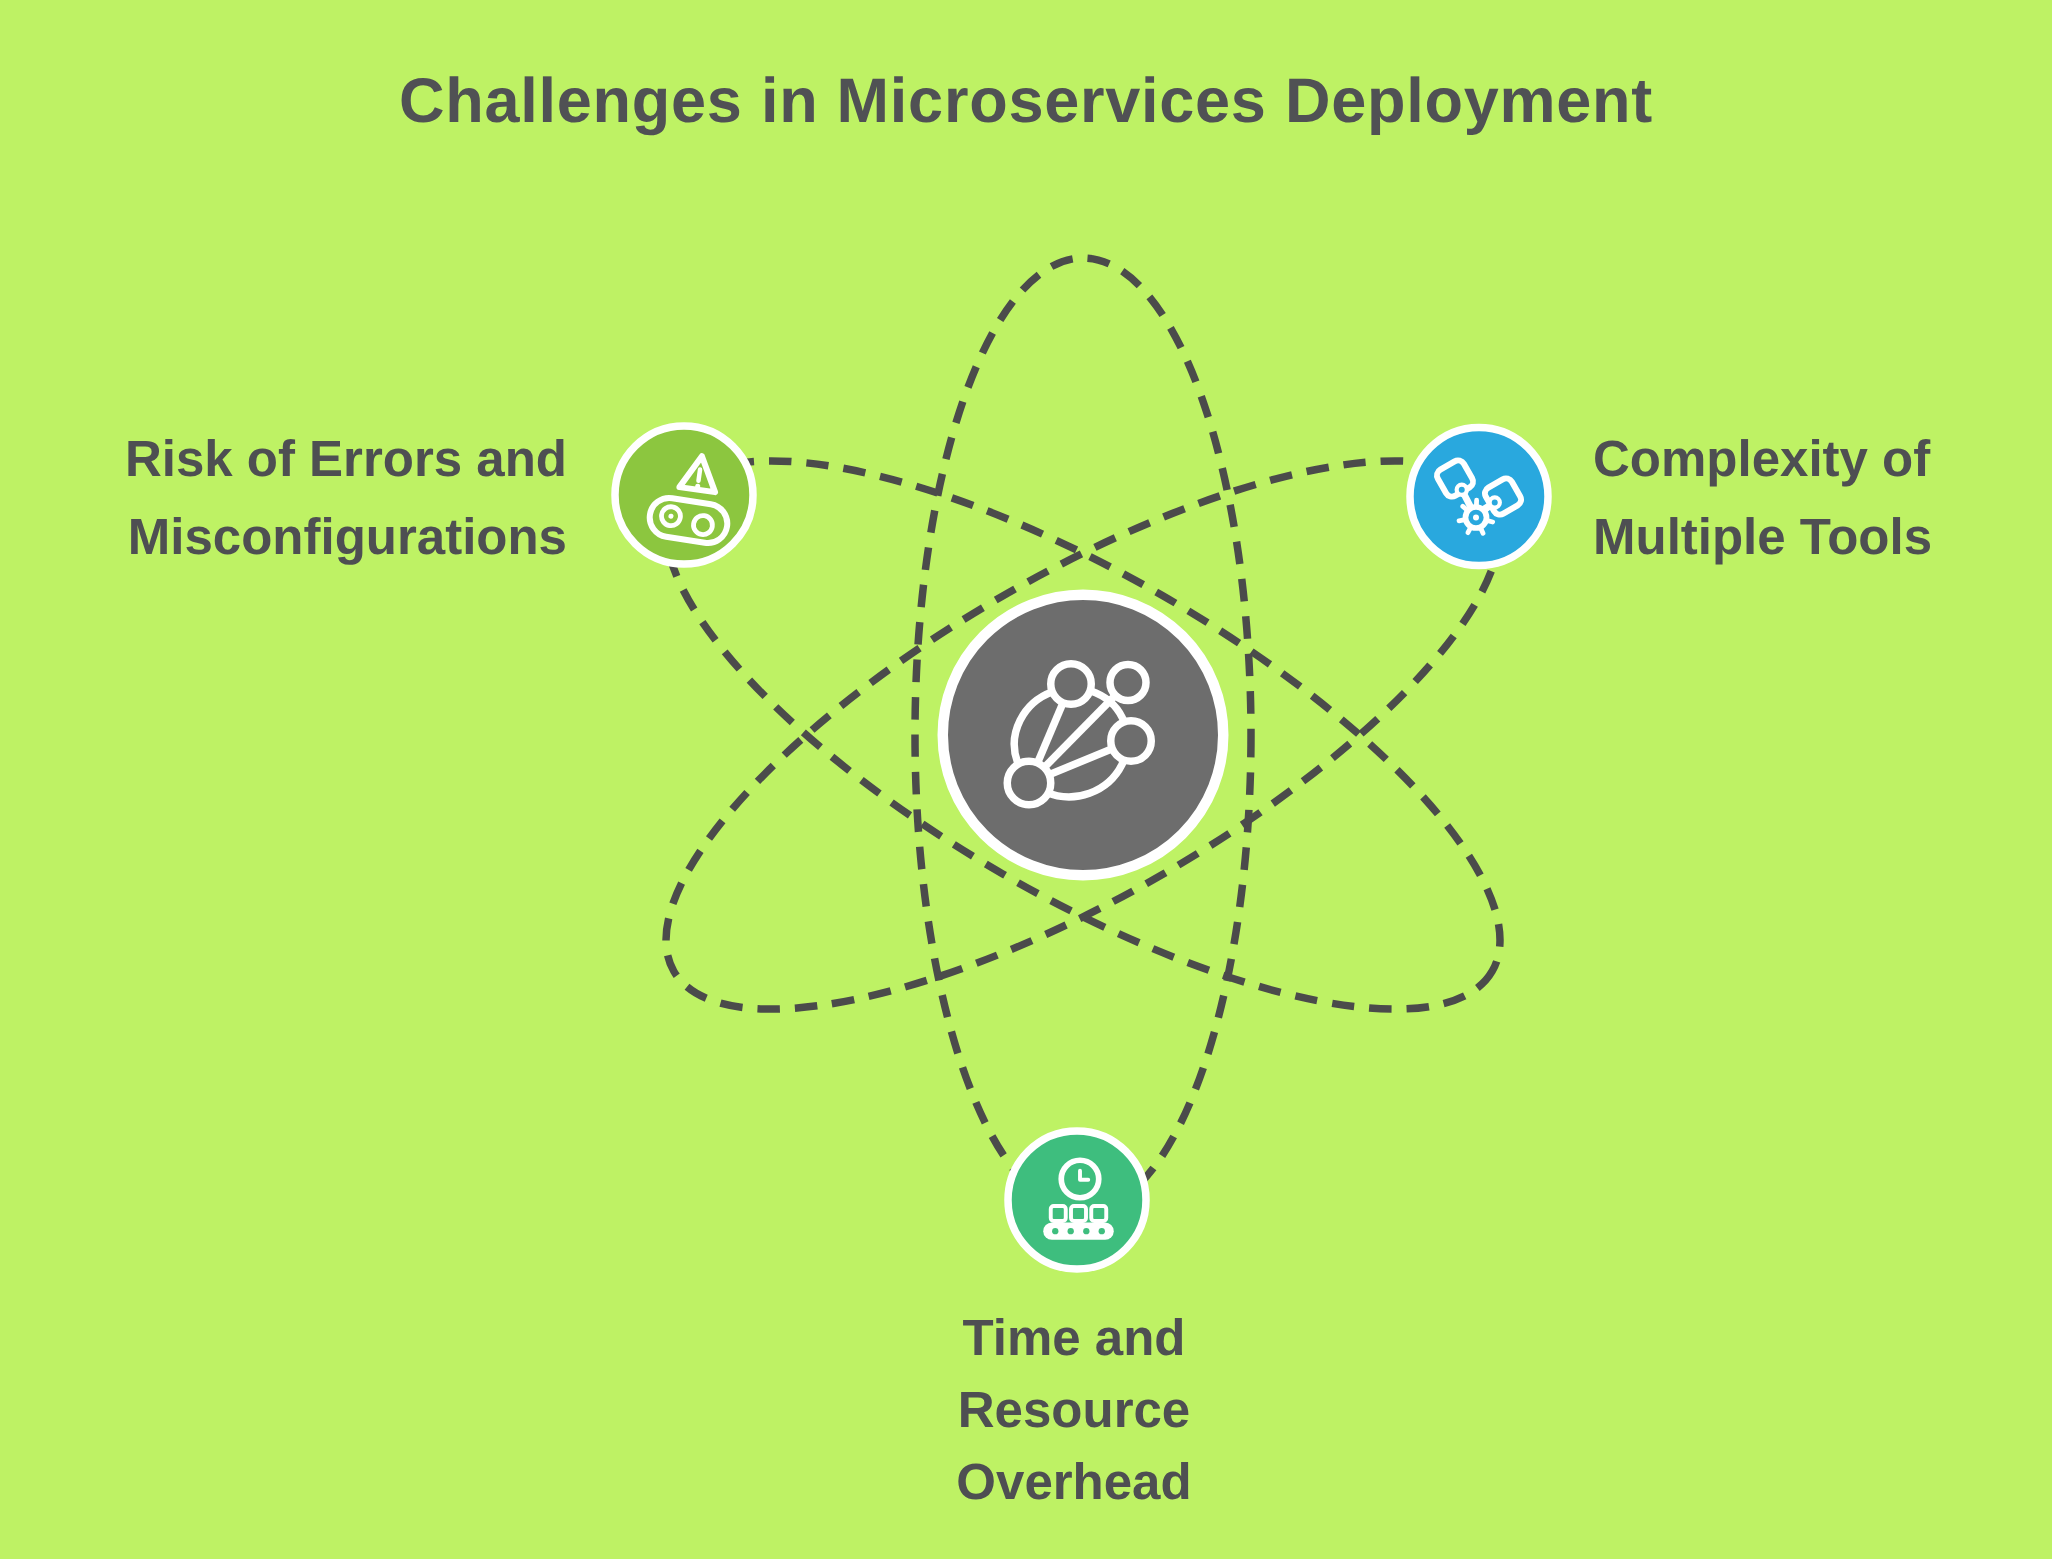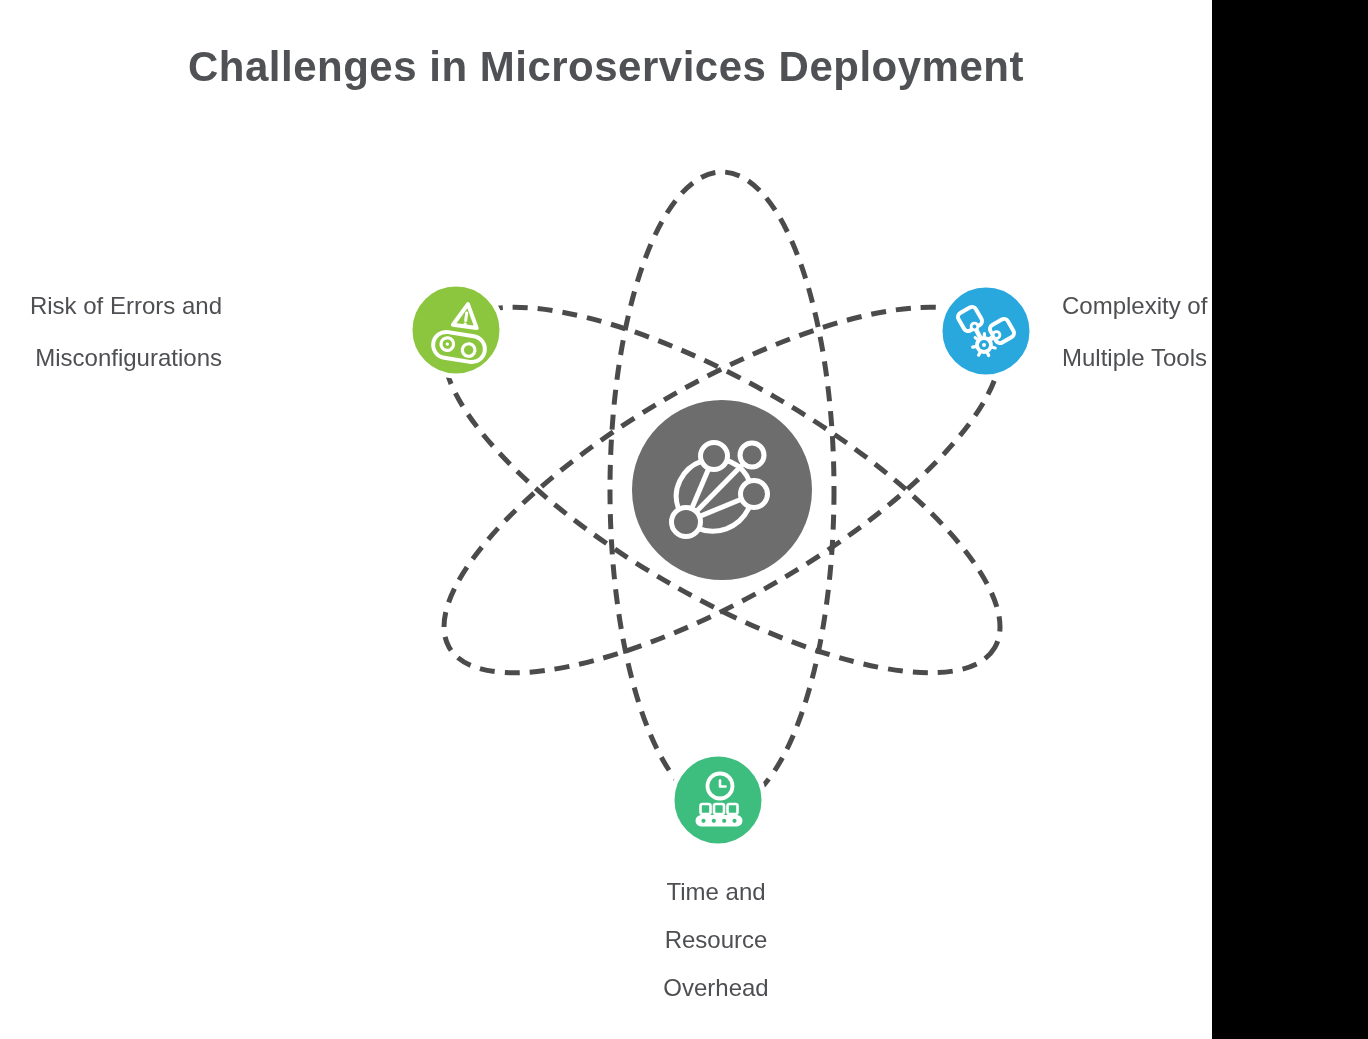--- a/index.html
+++ b/index.html
@@ -1,20 +1,20 @@
 <!DOCTYPE html>
 <html><head>
 <meta charset="utf-8">
 <style>
   html, body { margin: 0; padding: 0; background: #000; }
   .canvas {
     position: relative;
-    width: 1212px;
+    width: 1368px;
     height: 1039px;
-    background: #ffffff;
+    background: #bef264;
     overflow: hidden;
     font-family: "Liberation Sans", sans-serif;
   }
   .diagram-svg {
     position: absolute;
     left: 0; top: 0;
     width: 1368px; height: 1039px;
   }
   .title {
     position: absolute;
@@ -22,24 +22,25 @@
     margin: 0;
     text-align: center;
     font-size: 42px;
     line-height: 46px;
     font-weight: bold;
     letter-spacing: 0.5px;
     color: #505154;
   }
   .label {
     position: absolute;
-    font-size: 24px;
+    font-size: 34px;
     line-height: 52px;
     color: #4E4F52;
     white-space: pre-line;
+    font-weight: bold;
   }
   .label-risk  { top: 280px; right: 990px; text-align: right; }
   .label-tools { top: 280px; left: 1062px; text-align: left; }
   .label-time  { top: 868px; left: 516px; width: 400px; text-align: center; line-height: 48px; }
 </style>
 </head>
 <body>
 
 <div class="canvas">
 

